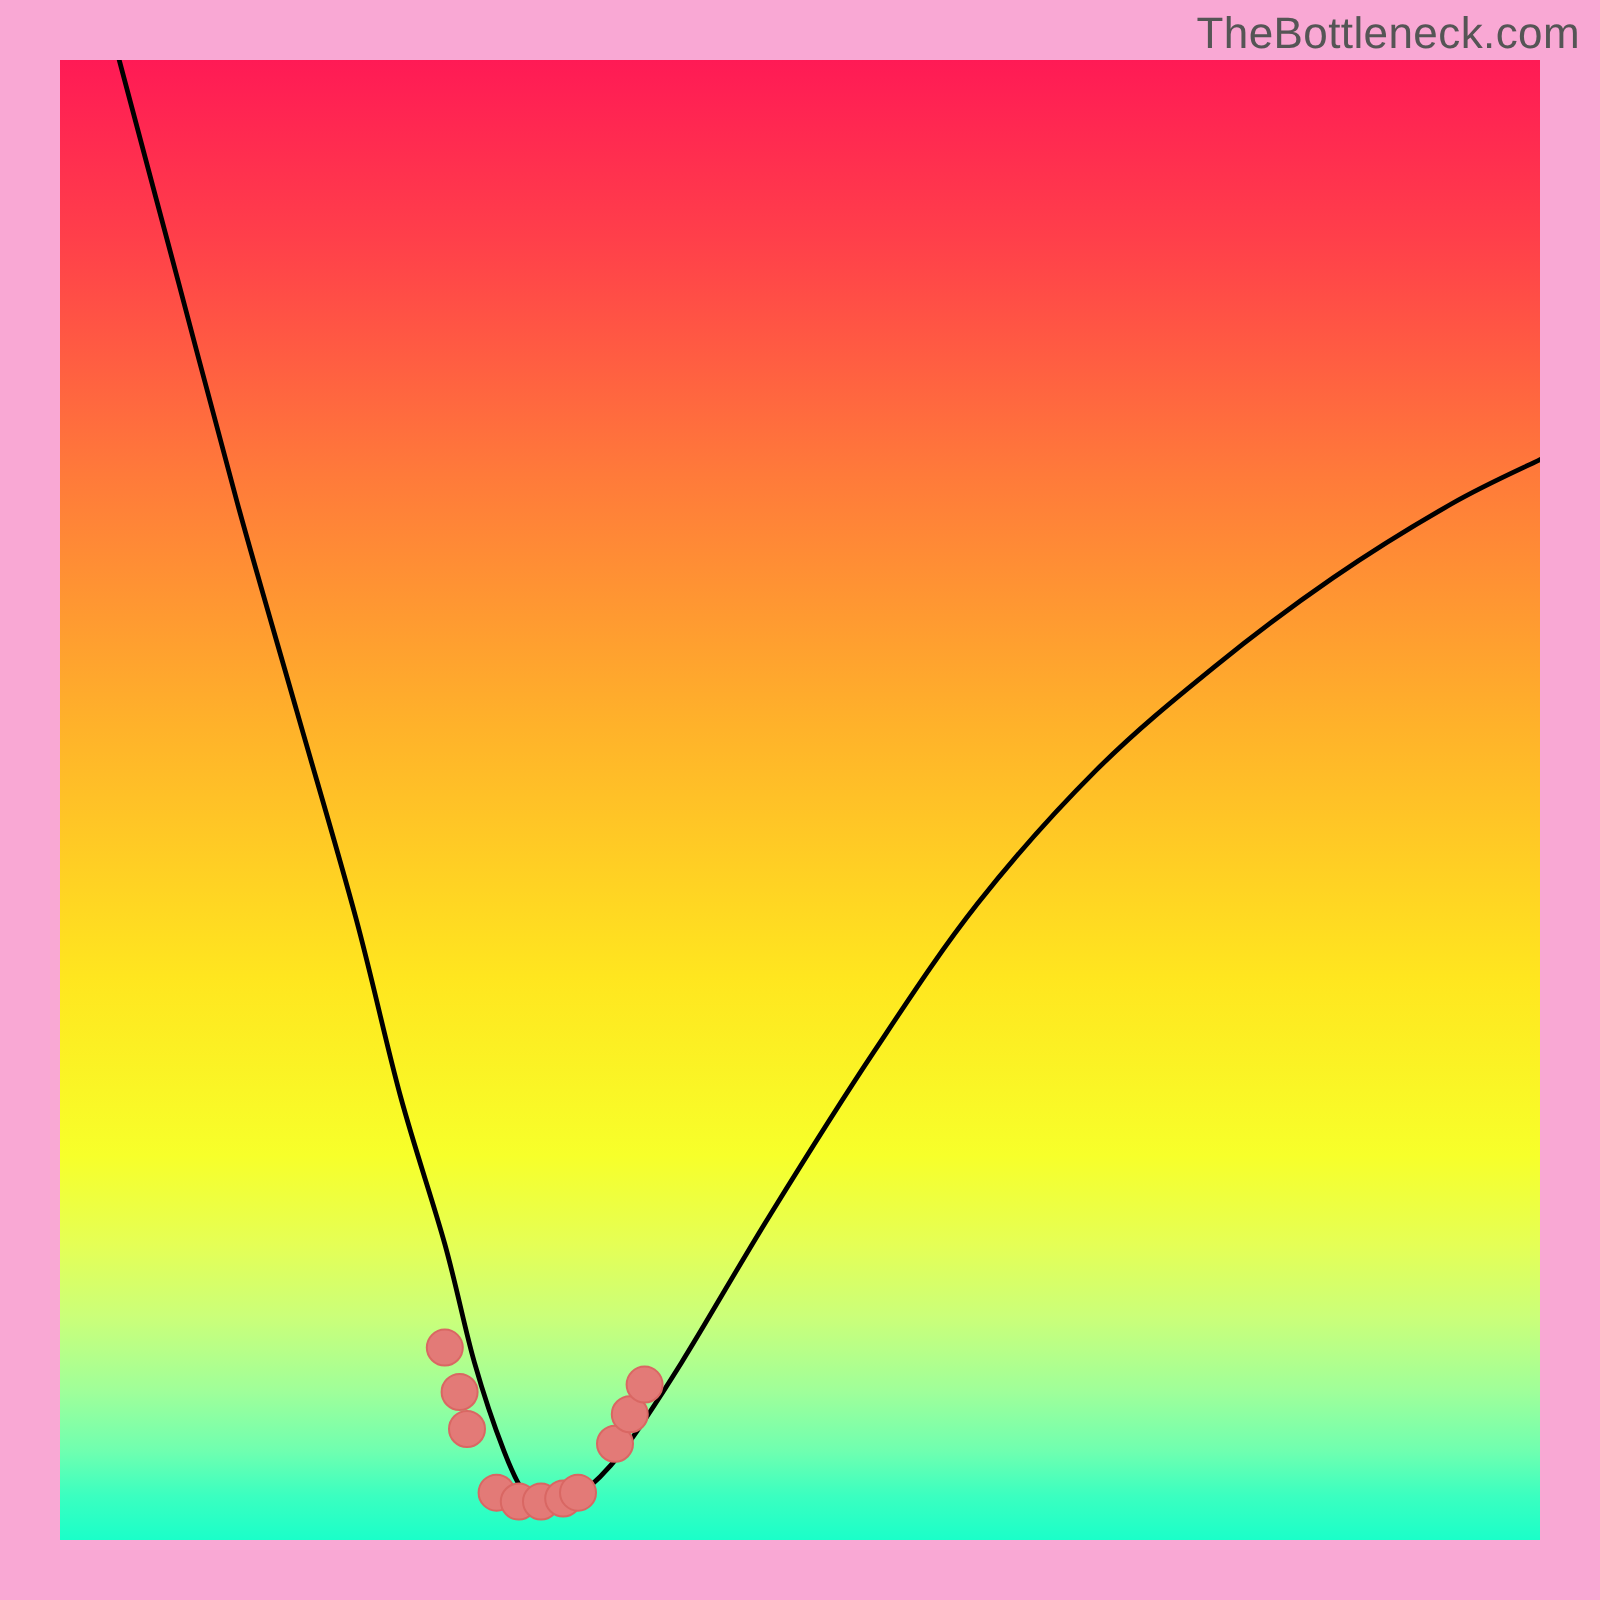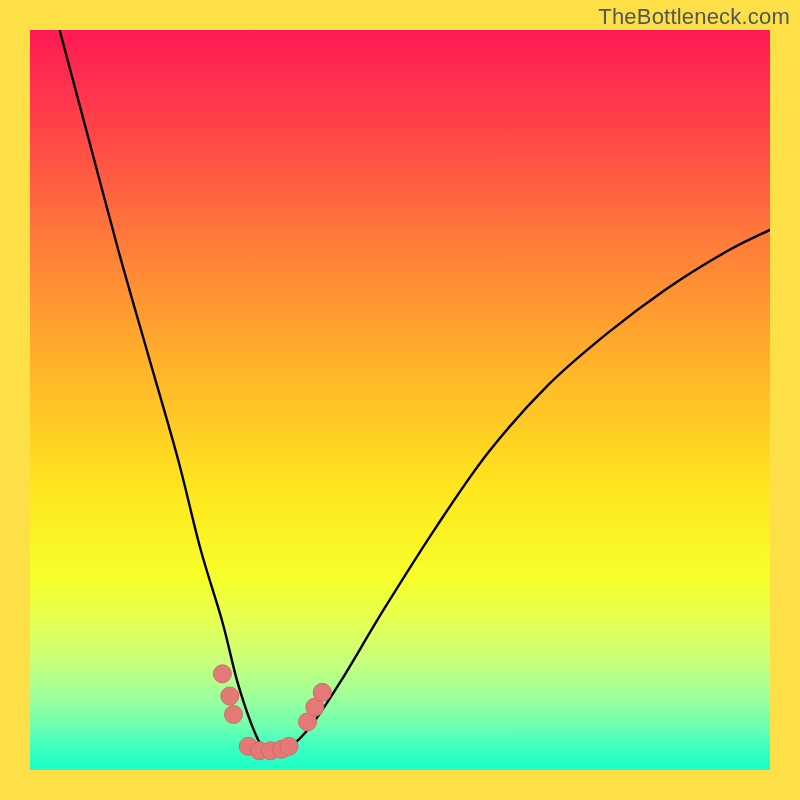--- a/index.html
+++ b/index.html
@@ -9,21 +9,21 @@
     height: 800px;
     background: #000;
     overflow: hidden;
   }
   .frame {
     position: absolute;
     left: 0;
     top: 0;
     width: 800px;
     height: 800px;
-    background: #fde047;
+    background: #f9a8d4;
   }
   .plot {
     position: absolute;
     left: 30px;
     top: 30px;
     width: 740px;
     height: 740px;
     overflow: hidden;
   }
   .gradient {

